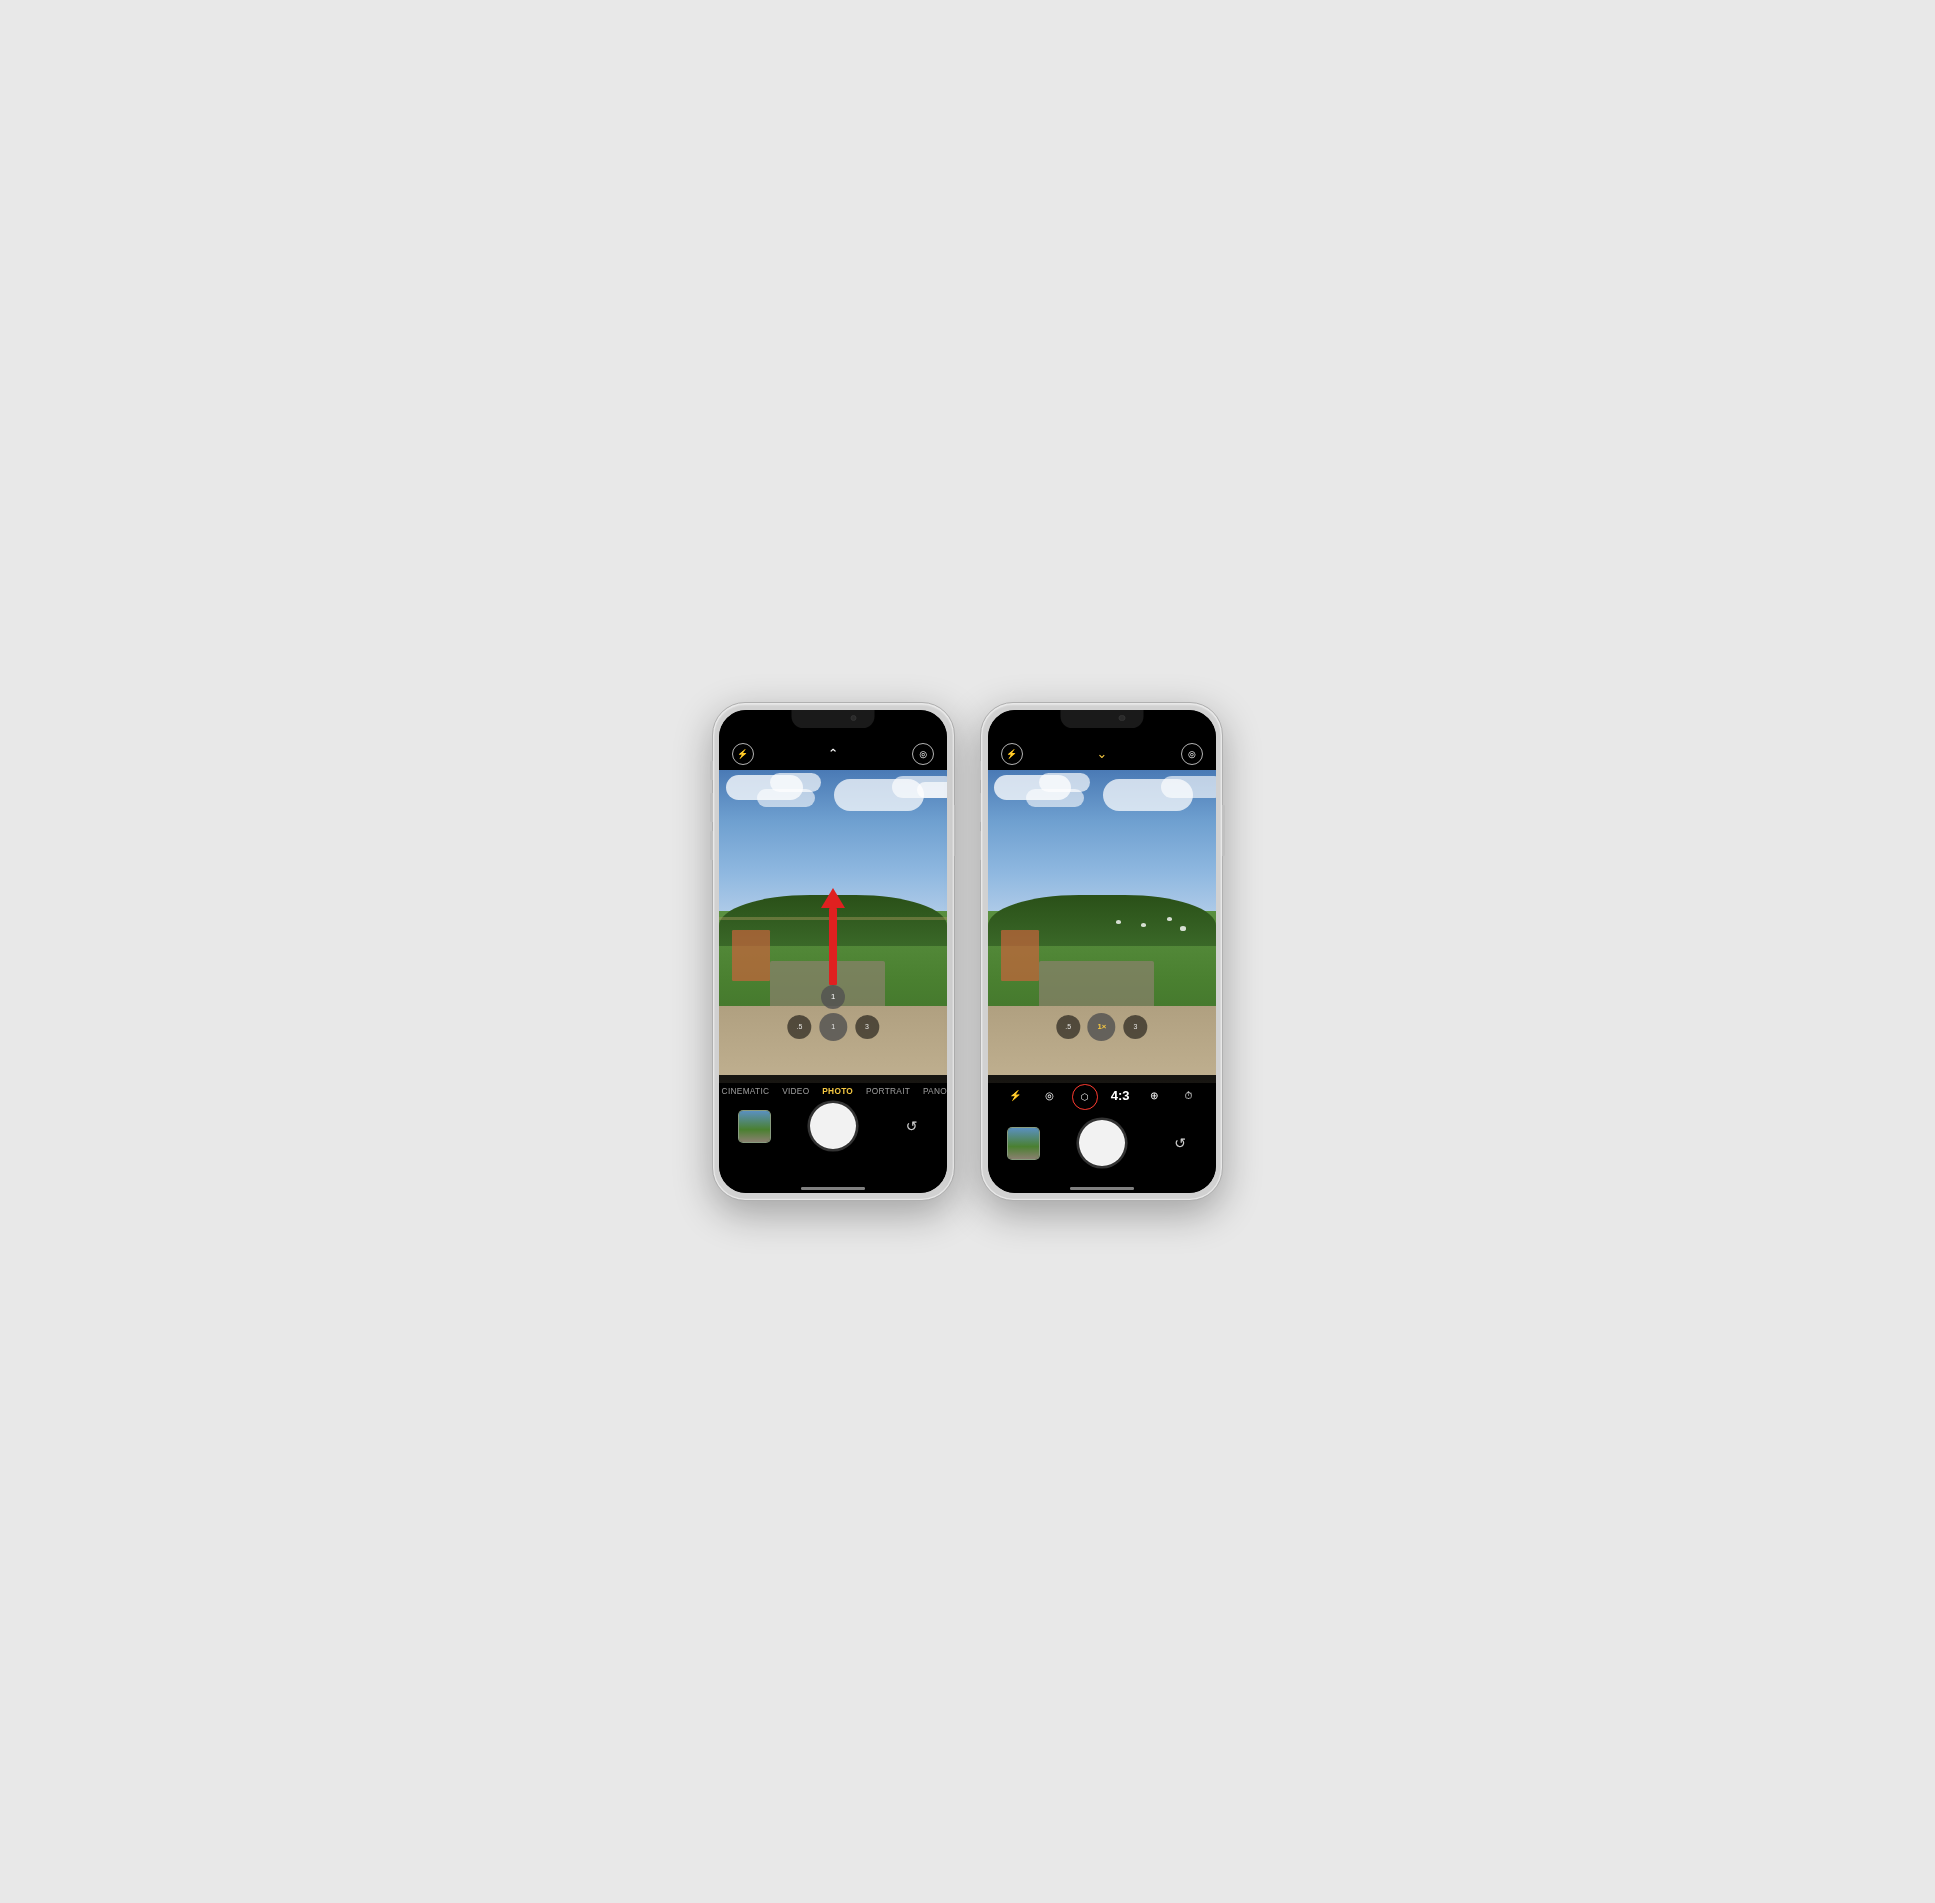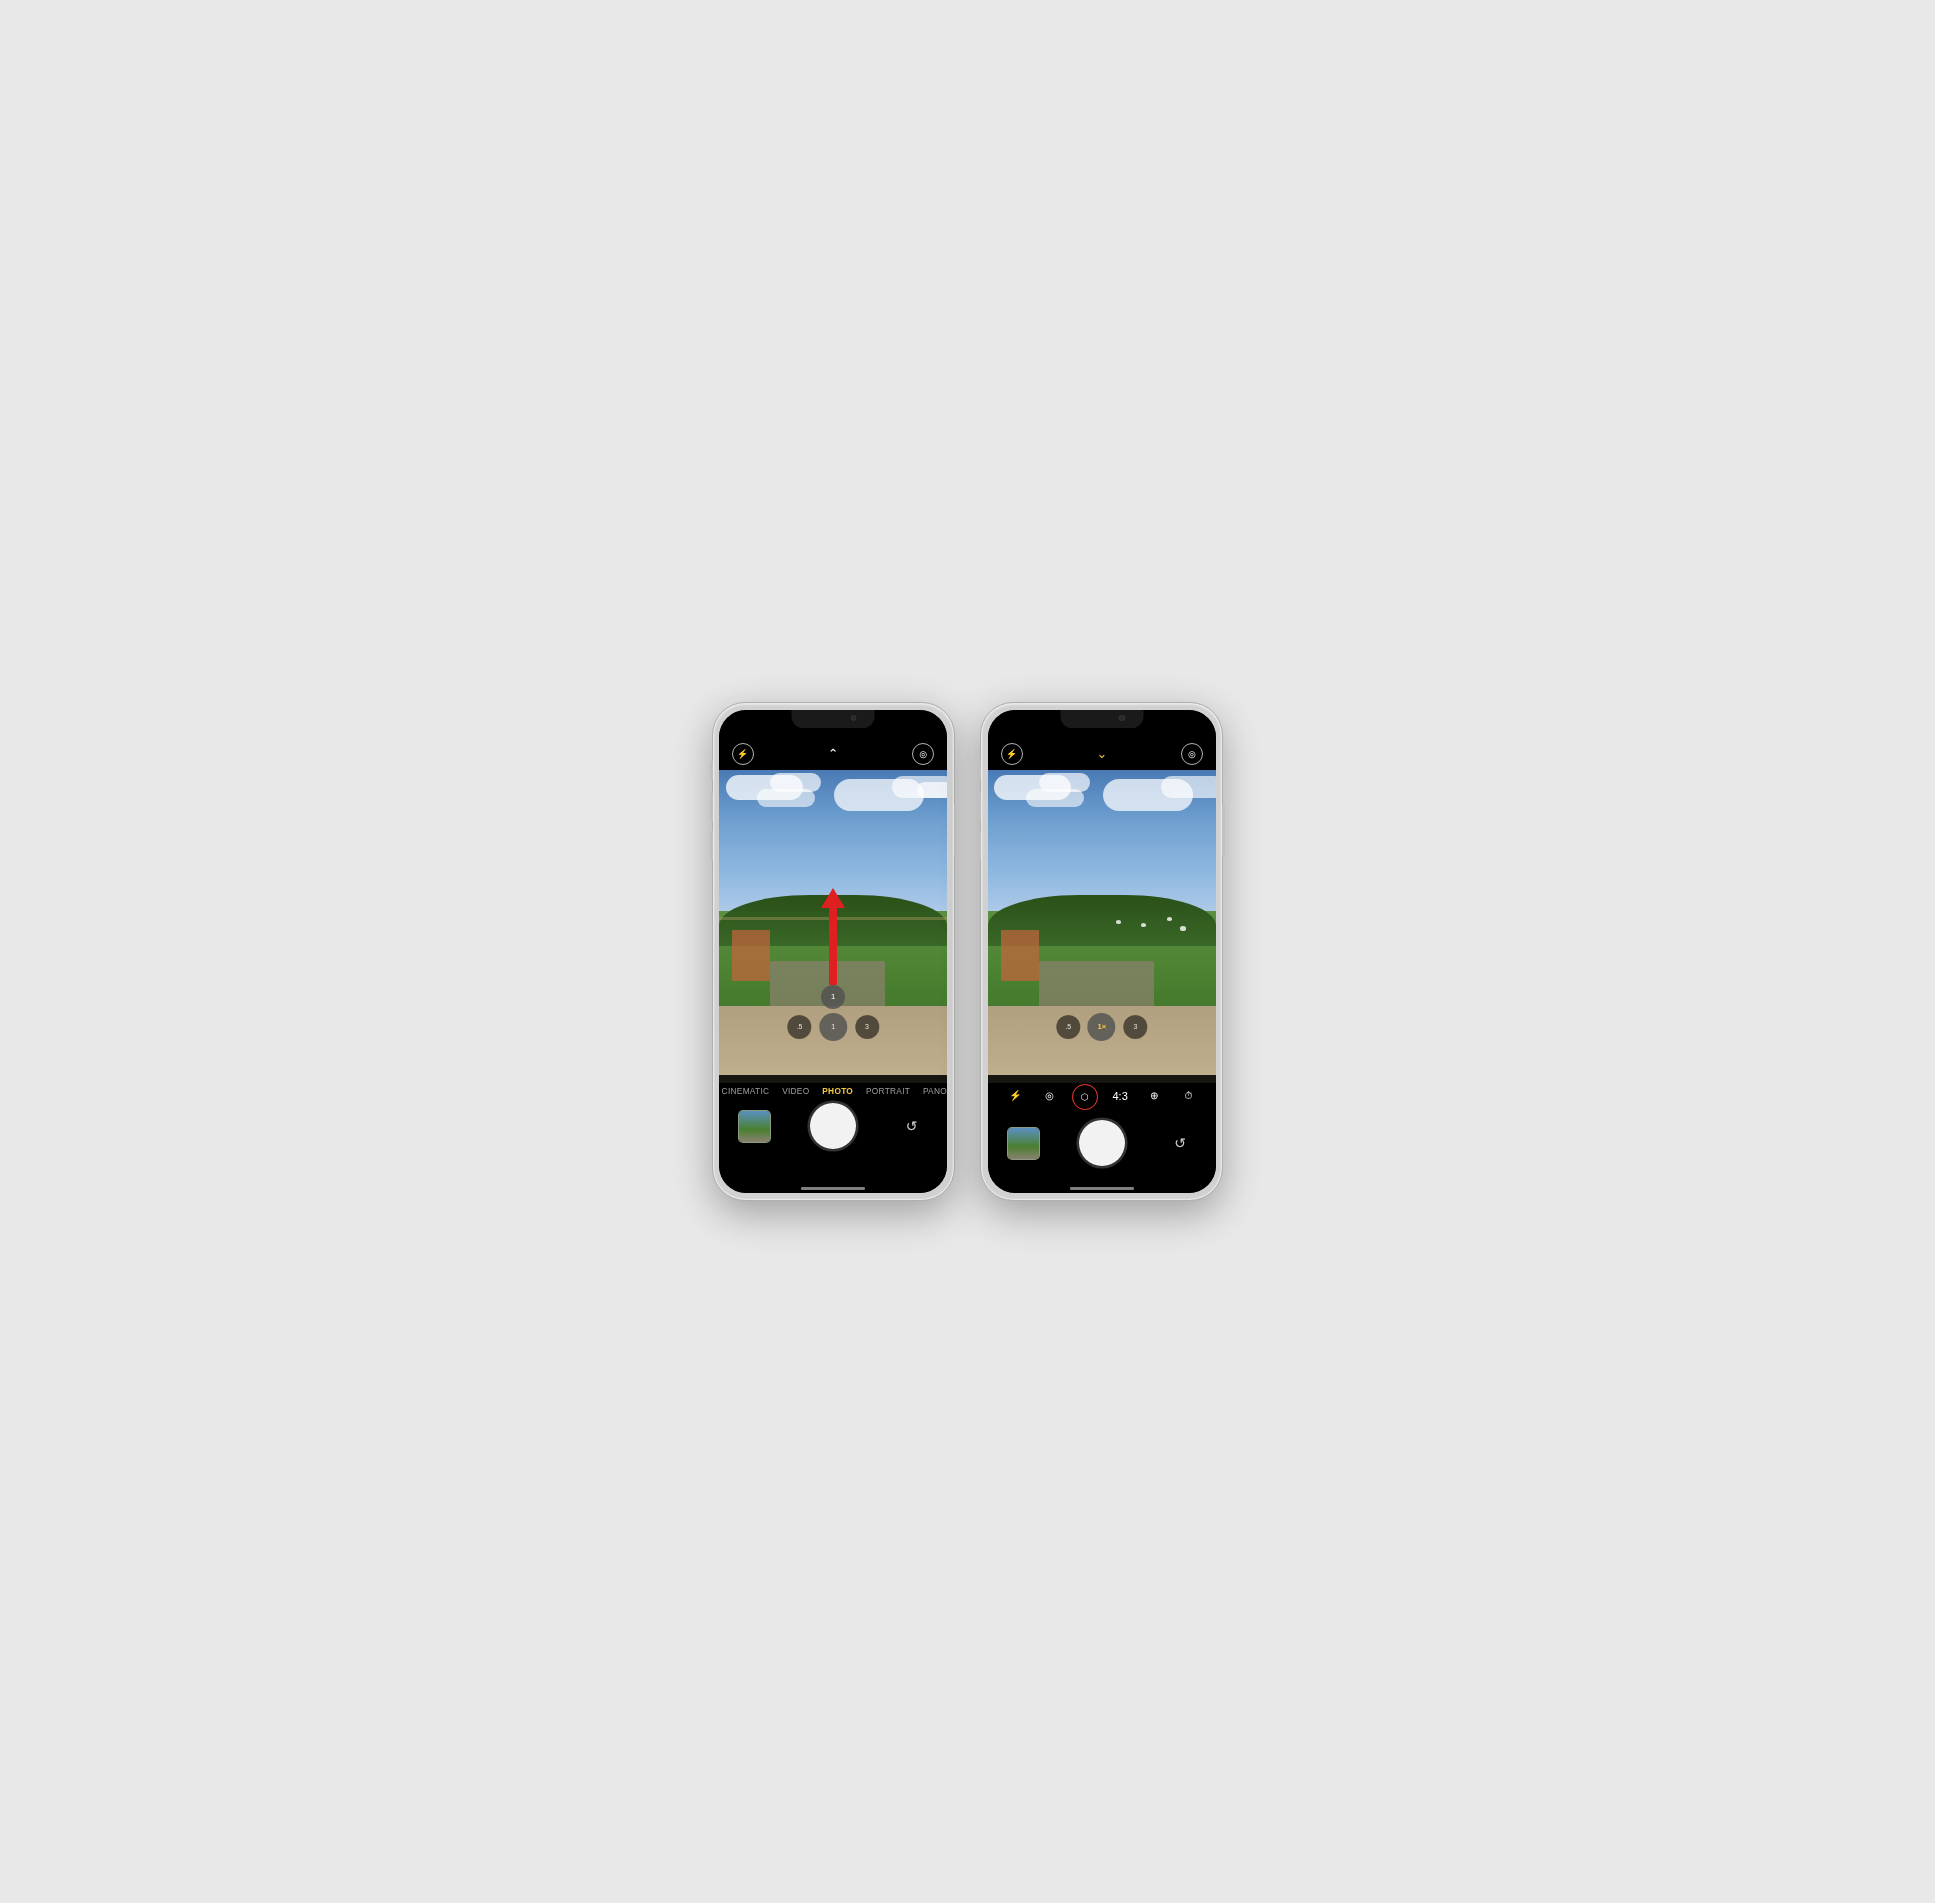--- a/index.html
+++ b/index.html
@@ -506,21 +506,21 @@
               <span>⚡</span>
             </div>
             <div class="tool-btn">
               <span>◎</span>
             </div>
 
             <div class="tool-btn" style="border:1.6px solid #ff3b30;border-radius:50%;width:25.6px;height:25.6px;">
               <span style="font-size:9px;">⬡</span>
             </div>
             <div class="tool-btn">
-              <span style="font-size:11px;font-weight:400;">4:3</span>
+              <span style="font-size:13px;font-weight:700;">4:3</span>
             </div>
             <div class="tool-btn">
               <span>⊕</span>
             </div>
             <div class="tool-btn">
               <span>⏱</span>
             </div>
           </div>
 
           <div class="shutter-row" style="margin-top:2.6px;">

